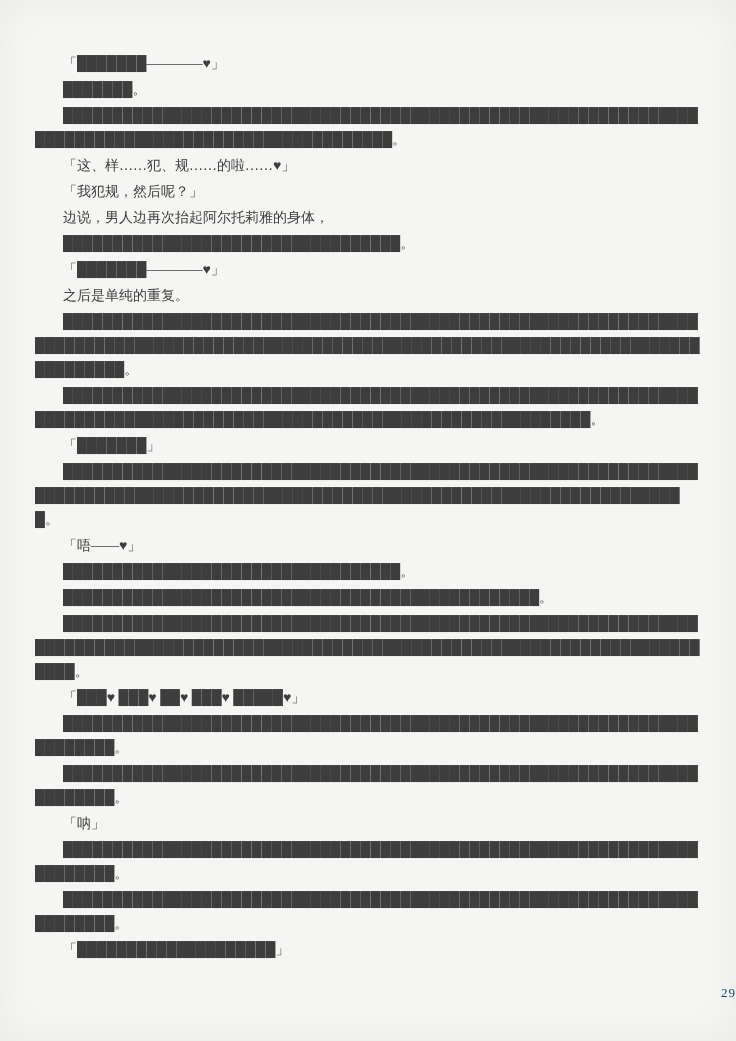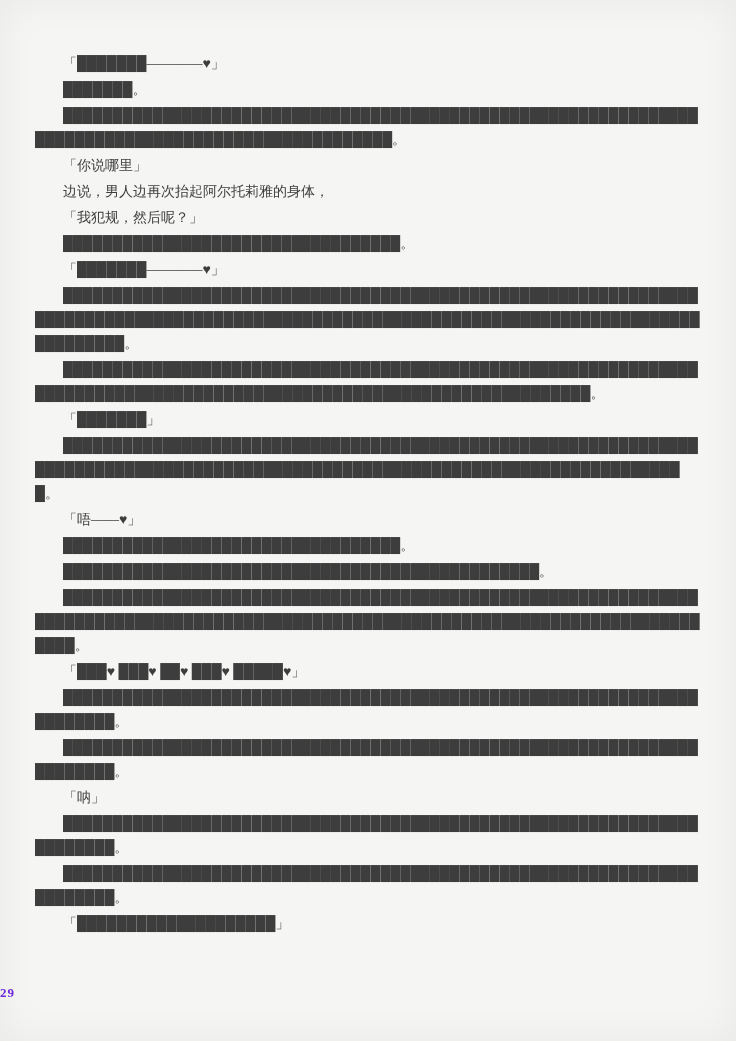--- a/index.html
+++ b/index.html
@@ -30,40 +30,40 @@
     text-indent: 2em;
     text-align: justify;
     overflow-wrap: anywhere;
     word-break: break-all;
   }
   .page-number {
     position: absolute;
     bottom: 40px;
     left: 0;
     right: 0;
-    text-align: left;
+    text-align: right;
     font-size: 13px;
-    color: #6d28d9;
+    color: #0c4a6e;
     letter-spacing: 1px;
-    font-weight: bold;
   }
 </style>
 </head>
 <body>
 
 <div class="page">
   <div class="text-block">
       <p class="para">「███████————♥」</p>
       <p class="para">███████。</p>
       <p class="para">████████████████████████████████████████████████████████████████████████████████████████████████████。</p>
-      <p class="para">「你说哪里」</p>
+      <p class="para">「这、样……犯、规……的啦……♥」</p>
+      <p class="para">「我犯规，然后呢？」</p>
       <p class="para">边说，男人边再次抬起阿尔托莉雅的身体，</p>
-      <p class="para">「我犯规，然后呢？」</p>
       <p class="para">██████████████████████████████████。</p>
       <p class="para">「███████————♥」</p>
+      <p class="para">之后是单纯的重复。</p>
       <p class="para">████████████████████████████████████████████████████████████████████████████████████████████████████████████████████████████████████████████。</p>
       <p class="para">████████████████████████████████████████████████████████████████████████████████████████████████████████████████████████。</p>
       <p class="para">「███████」</p>
       <p class="para">██████████████████████████████████████████████████████████████████████████████████████████████████████████████████████████████████。</p>
       <p class="para">「唔——♥」</p>
       <p class="para">██████████████████████████████████。</p>
       <p class="para">████████████████████████████████████████████████。</p>
       <p class="para">███████████████████████████████████████████████████████████████████████████████████████████████████████████████████████████████████████。</p>
       <p class="para">「███♥ ███♥ ██♥ ███♥ █████♥」</p>
       <p class="para">████████████████████████████████████████████████████████████████████████。</p>

